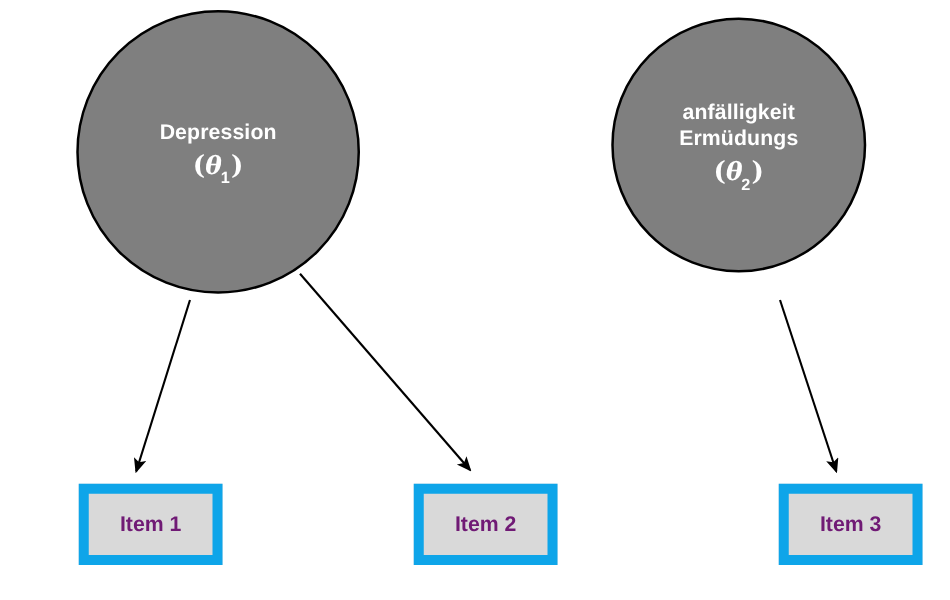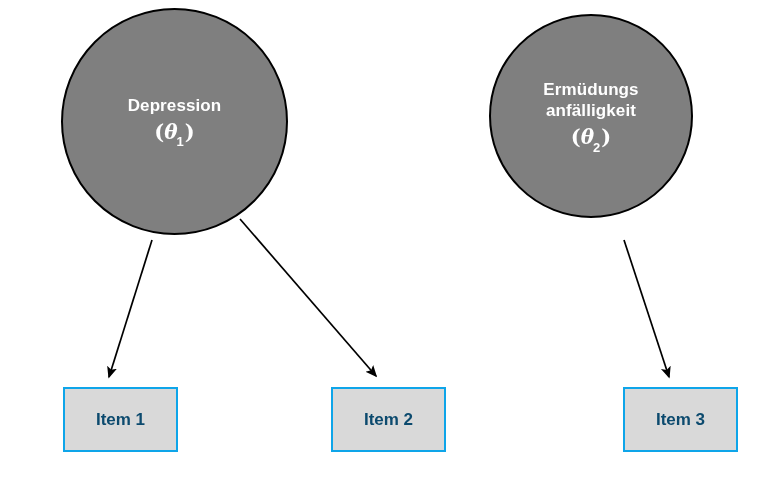--- a/index.html
+++ b/index.html
@@ -78,26 +78,26 @@
   }
   .paren {
     font-family: "DejaVu Serif", serif;
     font-size: 21px;
   }
   .item-box {
     position: absolute;
     width: 115px;
     height: 65px;
     background: #d9d9d9;
-    border: 2px solid #0ea5e9;
+    border: 8px solid #0ea5e9;
     box-sizing: border-box;
     display: flex;
     align-items: center;
     justify-content: center;
-    color: #0c4a6e;
+    color: #701a75;
     font-size: 17px;
     z-index: 2;
   }
   #item-box-1 { left: 63px;  top: 387px; }
   #item-box-2 { left: 331px; top: 387px; }
   #item-box-3 { left: 623px; top: 387px; }
 </style>
 </head>
 <body>
 
@@ -115,22 +115,22 @@
   </svg>
 
   <div class="latent-circle" id="circle-depression">
     <div class="circle-label">Depression</div>
     <div class="circle-symbol">
       <span class="paren">(</span><span class="theta-glyph">θ</span><span class="theta-sub">1</span><span class="paren">)</span>
     </div>
   </div>
 
   <div class="latent-circle" id="circle-fatigue">
+    <div class="circle-label">anfälligkeit</div>
     <div class="circle-label">Ermüdungs</div>
-    <div class="circle-label">anfälligkeit</div>
     <div class="circle-symbol">
       <span class="paren">(</span><span class="theta-glyph">θ</span><span class="theta-sub">2</span><span class="paren">)</span>
     </div>
   </div>
 
   <div class="item-box" id="item-box-1">
     <span>Item 1</span>
   </div>
   <div class="item-box" id="item-box-2">
     <span>Item 2</span>

